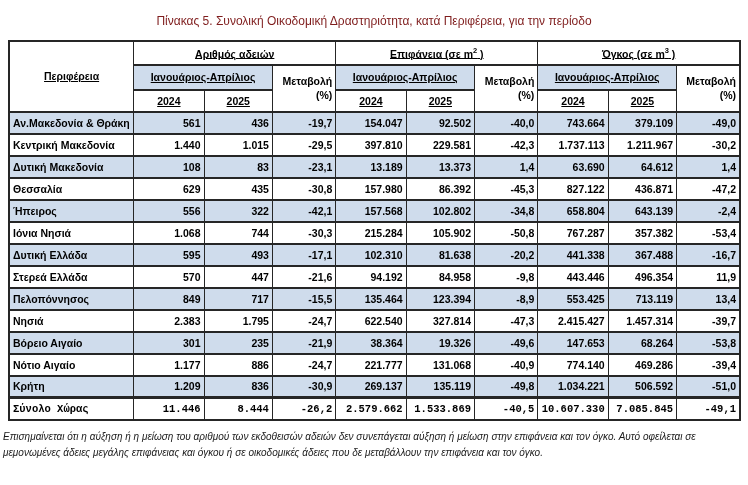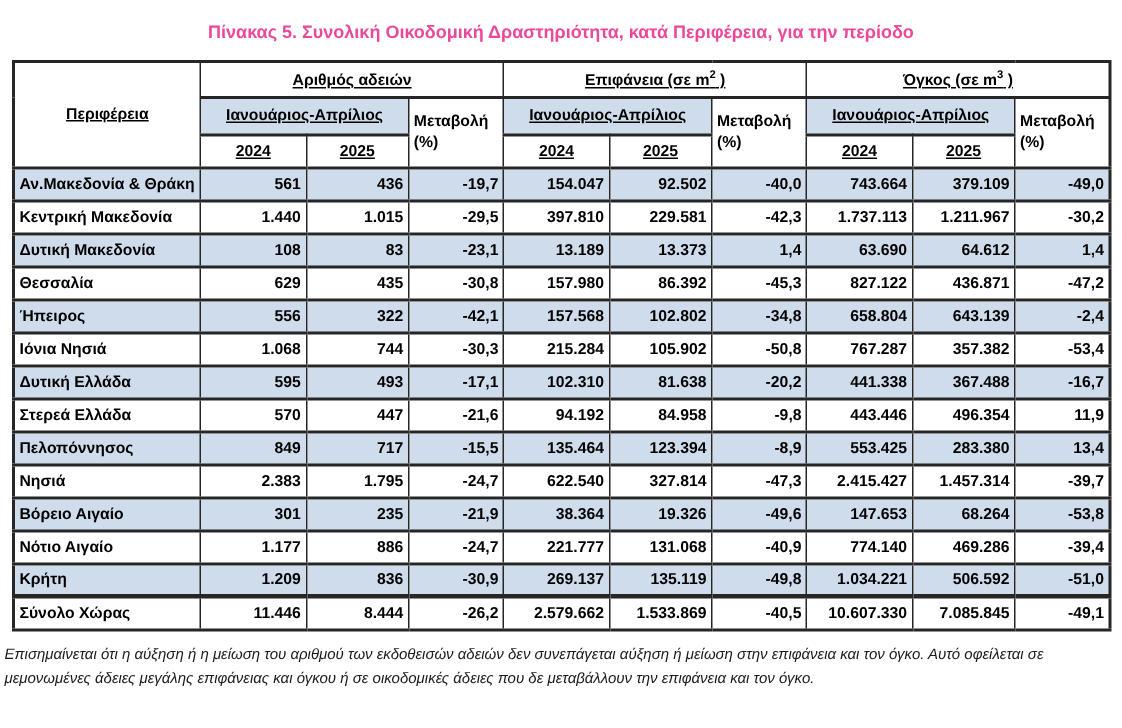--- a/index.html
+++ b/index.html
@@ -7,25 +7,25 @@
     padding: 0;
     width: 748px;
     height: 485px;
     background: #ffffff;
     font-family: "Liberation Sans", sans-serif;
     color: #000000;
     overflow: hidden;
   }
   .page-title {
     text-align: center;
-    font-weight: bold;
+    font-weight: normal;
     font-size: 12px;
     line-height: 1.55;
     margin-top: 12px;
-    color: #ec4899;
+    color: #7f1d1d;
   }
   table.stats {
     border-collapse: collapse;
     table-layout: fixed;
     width: 733px;
     margin: 9px 0 0 8px;
     border: 2px solid #262626;
   }
   table.stats th, table.stats td {
     border: 1px solid #262626;
@@ -43,22 +43,22 @@
   thead tr.period-row { height: 25px; }
   thead tr.year-row { height: 22px; }
   tbody tr { height: 22px; }
   .center { text-align: center; text-decoration: underline; }
   .region { text-align: left; padding-left: 4px; }
   .num { text-align: right; padding-right: 15px; }
   .chg { text-align: right; padding-right: 8px; }
   .sec { border-left: 2px solid #262626; }
   .blue { background: #cfdcec !important; }
   tr.alt td { background: #cfdcec; }
-  tr.total-row td { border-top: 3px solid #262626; background: #ffffff; }
-  .chg-head { text-align: left; line-height: 1.35; border-radius: 14px; }
+  tr.total-row td { border-top: 3px solid #262626; background: #ffffff; font-family: Liberation Mono, monospace; }
+  .chg-head { text-align: right; line-height: 1.35; border-radius: 14px; }
   sup { font-size: 7.5px; }
   .footnote {
     font-size: 10px;
     font-style: italic;
     line-height: 1.6;
     margin: 8px 6px 0 3px;
     color: #1a1a1a;
   }
 </style>
 </head>
@@ -204,21 +204,21 @@
       </tr>
       <tr class="data-row alt">
         <td class="region">Πελοπόννησος</td>
         <td class="num sec">849</td>
         <td class="num">717</td>
         <td class="num chg">-15,5</td>
         <td class="num sec">135.464</td>
         <td class="num">123.394</td>
         <td class="num chg">-8,9</td>
         <td class="num sec">553.425</td>
-        <td class="num">283.380</td>
+        <td class="num">713.119</td>
         <td class="num chg">13,4</td>
       </tr>
       <tr class="data-row">
         <td class="region">Νησιά</td>
         <td class="num sec">2.383</td>
         <td class="num">1.795</td>
         <td class="num chg">-24,7</td>
         <td class="num sec">622.540</td>
         <td class="num">327.814</td>
         <td class="num chg">-47,3</td>

